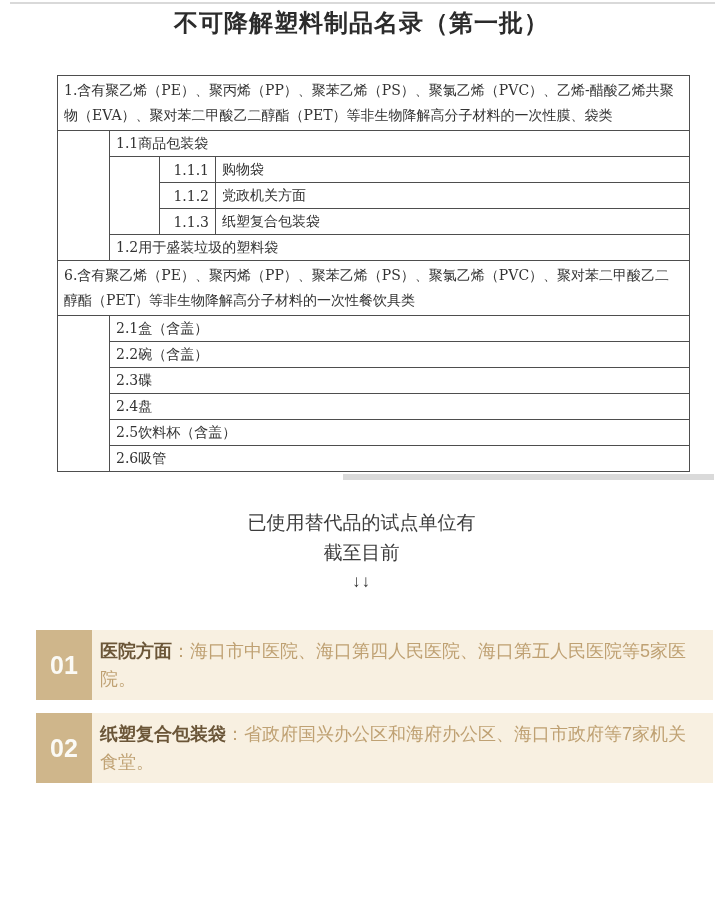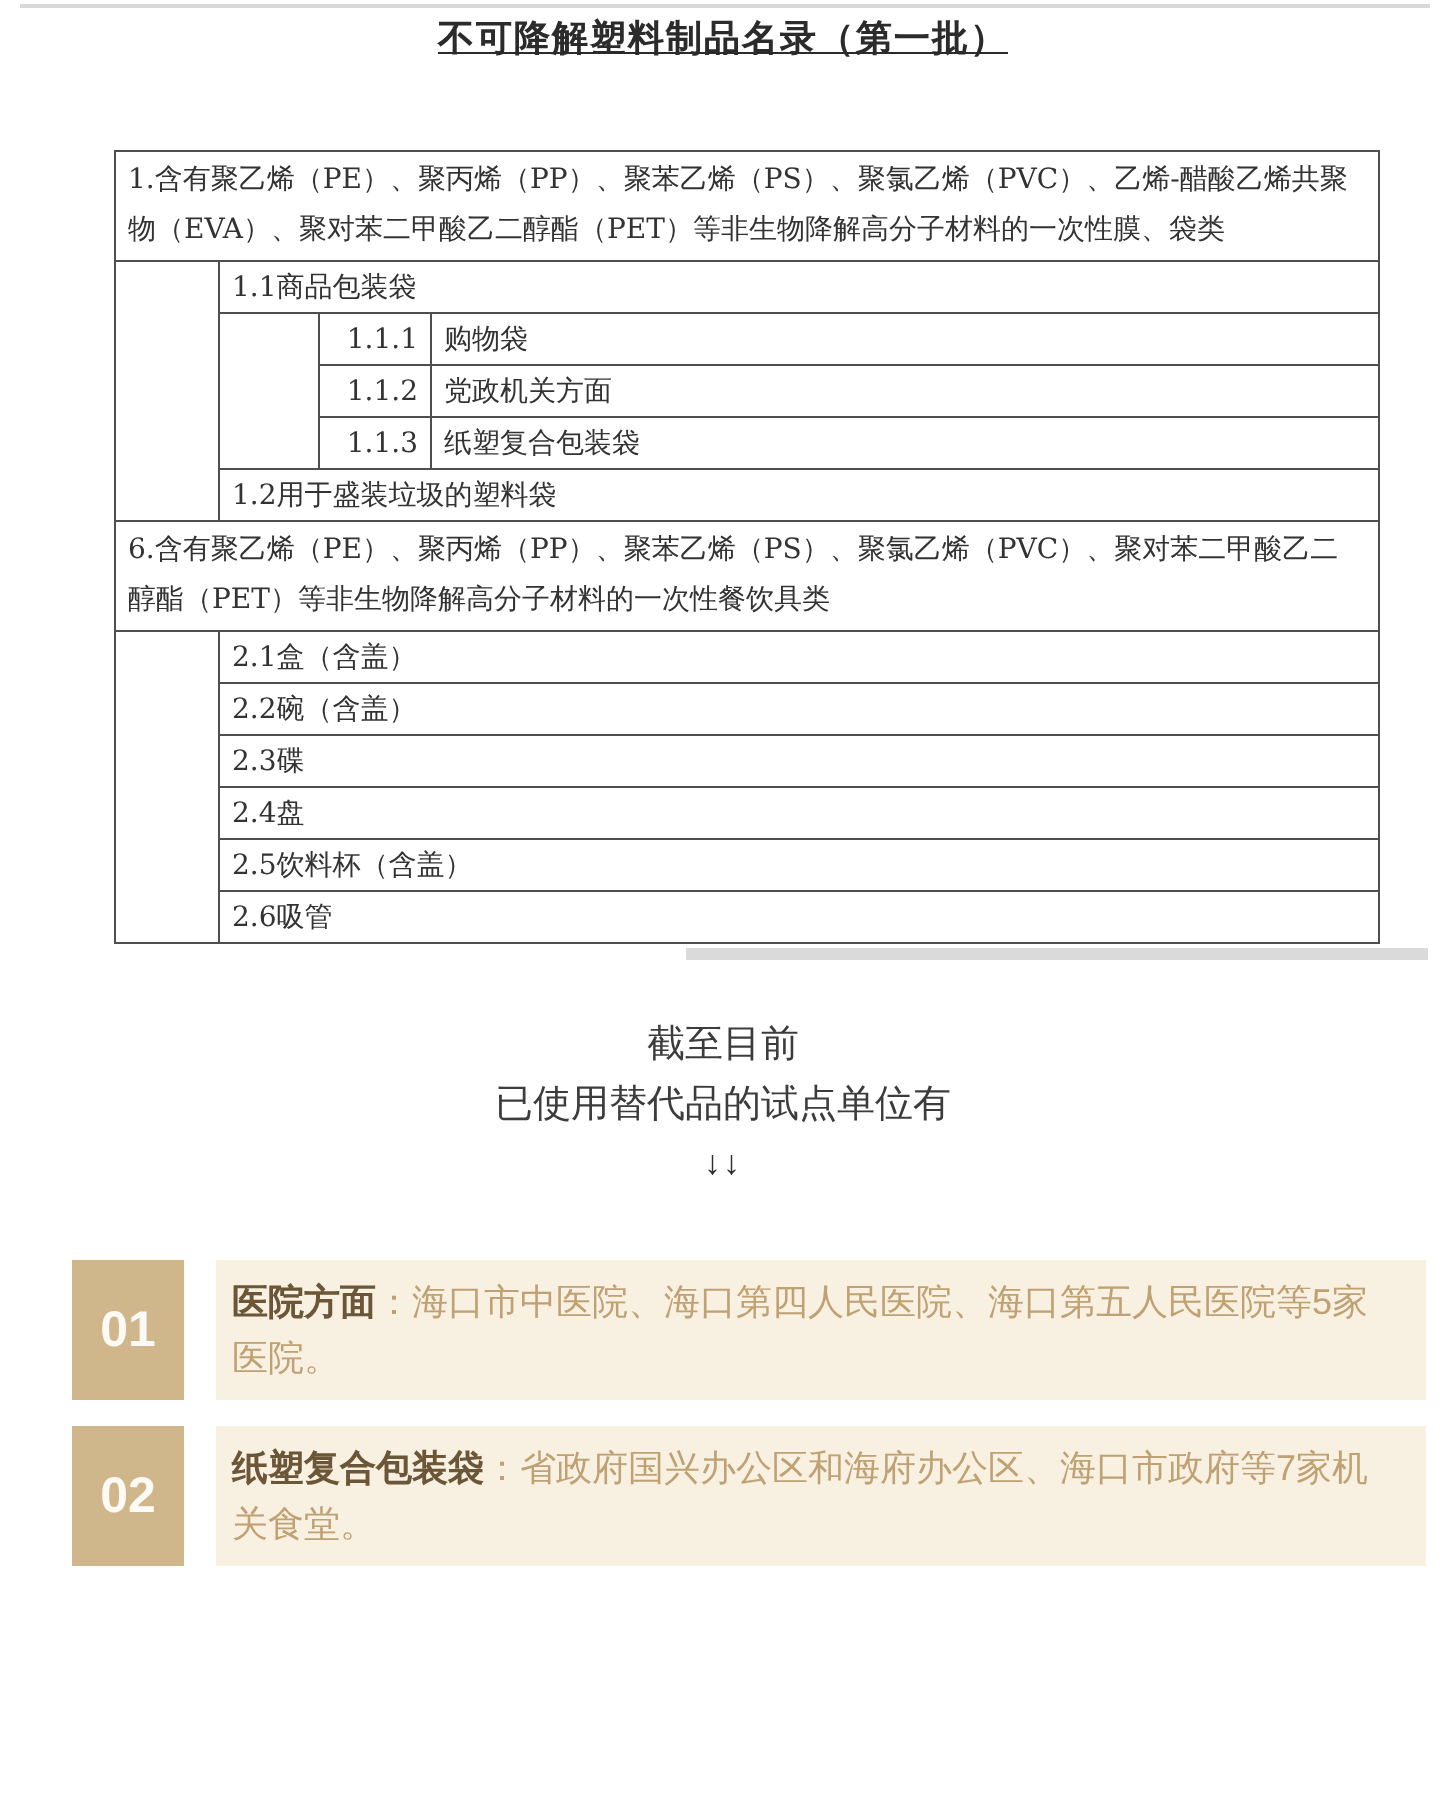--- a/index.html
+++ b/index.html
@@ -16,25 +16,24 @@
   .top-line {
     position: absolute;
     top: 2px; left: 10px;
     width: 705px; height: 2px;
     background: #d9d9d9;
   }
   .doc-title {
     position: absolute;
     top: 7px; left: 0; right: 0;
     text-align: center;
-    font-size: 18px;
+    font-size: 24px;
     font-weight: bold;
     color: #2b2b2b;
     letter-spacing: 1px;
-    text-decoration: underline;
   }
   
   .table-wrap {
     position: absolute;
     top: 75px; left: 57px;
     width: 633px;
   }
   table.catalog {
     border-collapse: collapse;
     width: 100%;
@@ -94,21 +93,20 @@
     display: flex;
     align-items: center;
     justify-content: center;
   }
   .hl-body {
     flex: 1;
     background: #f8f0e1;
     display: flex;
     align-items: flex-end;
     padding: 7px 14px 7px 8px;
-    margin-left: 16px;
   }
   .hl-text {
     font-size: 18px;
     line-height: 28px;
     color: #bfa173;
   }
   .hl-label {
     font-weight: bold;
     color: #6b5638;
   }
@@ -176,22 +174,22 @@
       <tr class="row-n">
         <td colspan="3">2.6吸管</td>
       </tr>
     </tbody>
       </table>
   </div>
 
   <div class="shadow-bar"></div>
 
   <div class="interlude">
+    <div class="line">已使用替代品的试点单位有</div>
     <div class="line">截至目前</div>
-    <div class="line">已使用替代品的试点单位有</div>
     <div class="arrows">↓↓</div>
   </div>
 
   <div class="highlights">
 
     <div class="hl-item">
       <div class="hl-num">01</div>
       <div class="hl-body">
         <div class="hl-text"><span class="hl-label">医院方面</span><span>：海口市中医院、海口第四人民医院、海口第五人民医院等5家医院。</span></div>
       </div>

